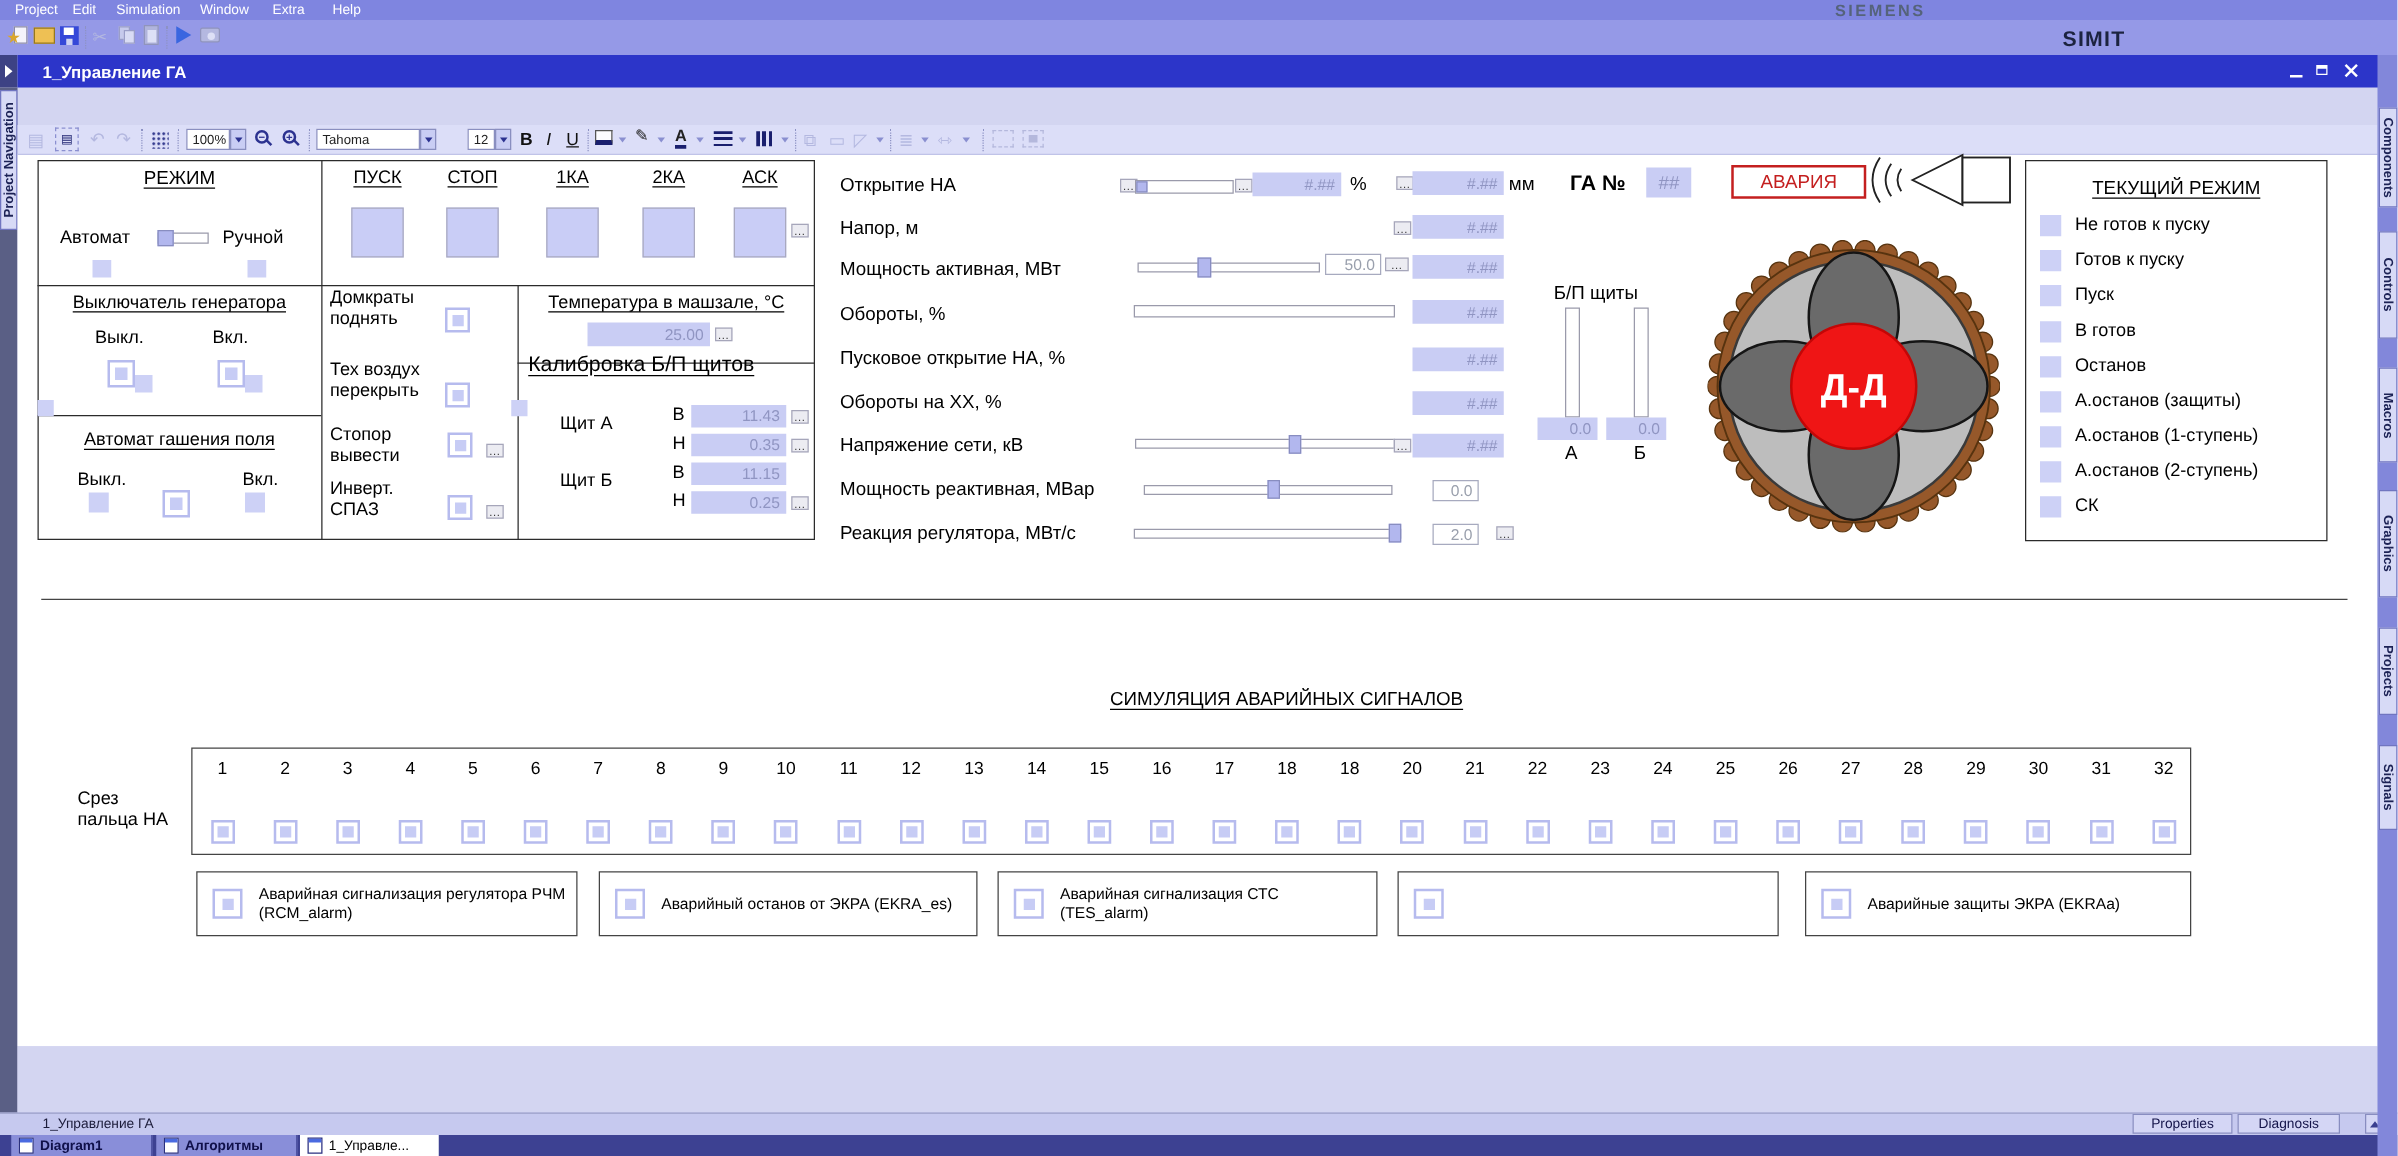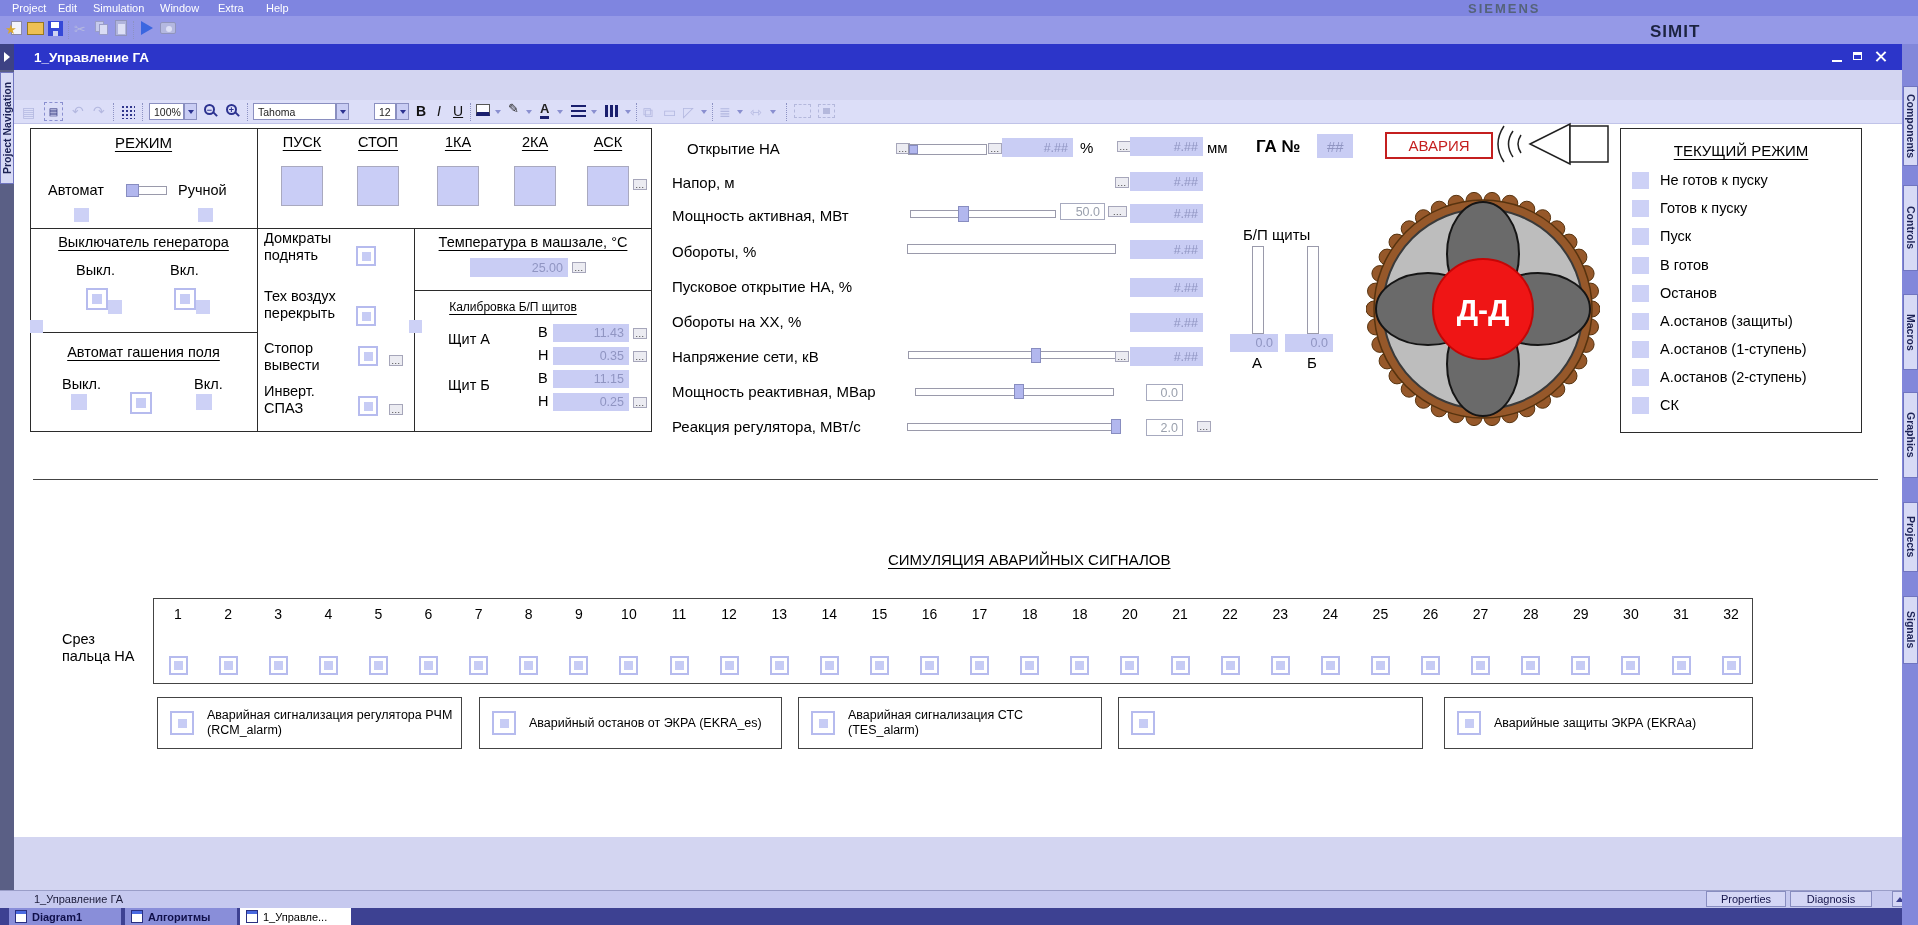--- a/index.html
+++ b/index.html
@@ -195,36 +195,36 @@
   <div class="a lbl" style="left:264px;top:383px">Инверт.
 СПАЗ</div>
   <div class="a chk" style="left:358px;top:396px;width:20px;height:20px">
       <span style="width:9px;height:9px"></span>
     </div>
   <div class="a dots" style="left:389px;top:404px">...</div>
 
   <div class="a ttl" style="left:414px;top:234px;width:238px;font-size:14.5px">Температура в машзале, °С</div>
   <div class="a fld" style="left:470px;top:258px;width:98px;height:19px">25.00</div>
   <div class="a dots" style="left:572px;top:262px">...</div>
-  <div class="a ttl" style="left:414px;top:300px;width:198px;font-size:12px">Калибровка Б/П щитов</div>
+  <div class="a ttl" style="left:414px;top:282px;width:198px;font-size:17px">Калибровка Б/П щитов</div>
   <div class="a lbl nw" style="left:448px;top:331px">Щит А</div>
   <div class="a lbl nw" style="left:538px;top:324px">В</div>
   <div class="a fld" style="left:553px;top:324px;width:76px;height:18px">11.43</div>
   <div class="a dots" style="left:633px;top:328px">...</div>
   <div class="a lbl nw" style="left:538px;top:347px">Н</div>
   <div class="a fld" style="left:553px;top:347px;width:76px;height:18px">0.35</div>
   <div class="a dots" style="left:633px;top:351px">...</div>
   <div class="a lbl nw" style="left:448px;top:377px">Щит Б</div>
   <div class="a lbl nw" style="left:538px;top:370px">В</div>
   <div class="a fld" style="left:553px;top:370px;width:76px;height:18px">11.15</div>
   <div class="a lbl nw" style="left:538px;top:393px">Н</div>
   <div class="a fld" style="left:553px;top:393px;width:76px;height:18px">0.25</div>
   <div class="a dots" style="left:633px;top:397px">...</div>
 
-  <div class="a lbl nw" style="left:687px;top:140px;font-size:15px">Открытие НА</div>
+  <div class="a lbl nw" style="left:672px;top:140px;font-size:15px">Открытие НА</div>
   <div class="a dots" style="left:896px;top:143px">...</div>
   <div class="a track" style="left:908px;top:144px;width:79px;height:11px"></div>
   <div class="a hnd" style="left:909px;top:145px;width:9px;height:9px"></div>
   <div class="a dots" style="left:988px;top:143px">...</div>
   <div class="a fld" style="left:1002px;top:138px;width:71px;height:19px">#.##</div>
   <div class="a lbl nw" style="left:1080px;top:139px;font-size:15px">%</div>
   <div class="a dots" style="left:1117px;top:141px">...</div>
   <div class="a fld" style="left:1130px;top:137px;width:73px;height:19px">#.##</div>
   <div class="a lbl nw" style="left:1207px;top:139px;font-size:15px">мм</div>
 

